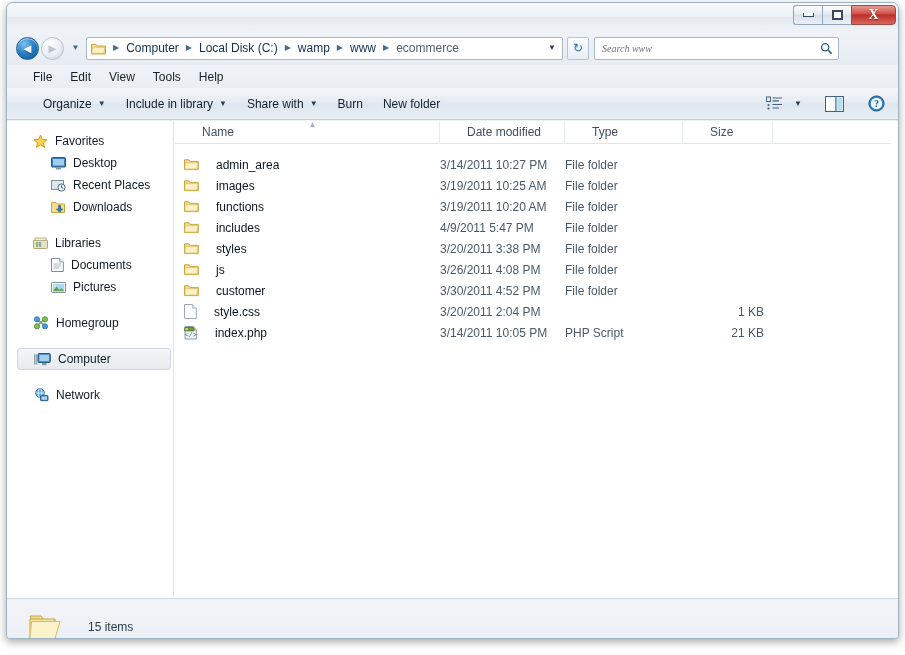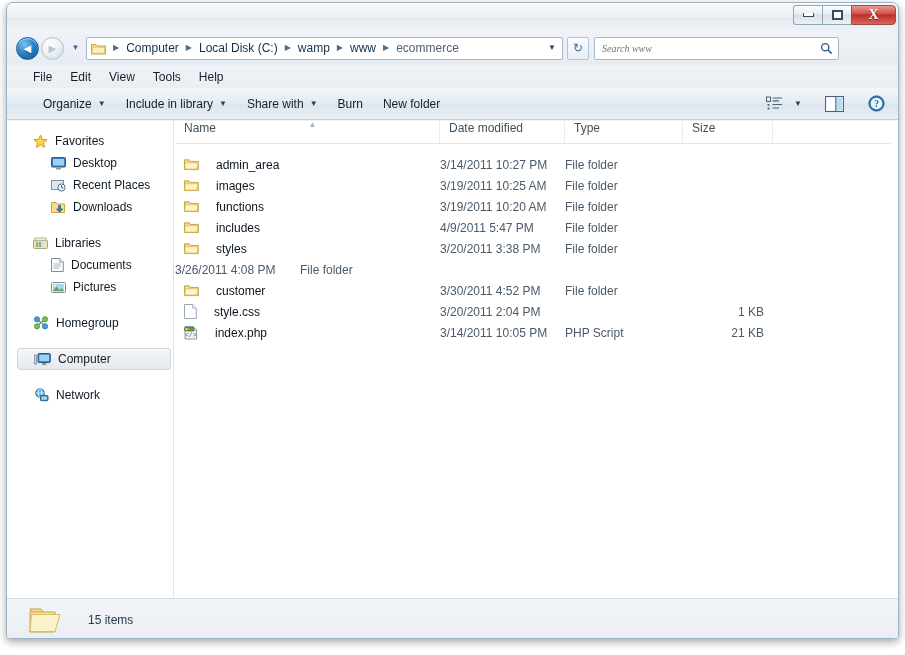--- a/index.html
+++ b/index.html
@@ -187,22 +187,22 @@
   }
   #colheader {
     position: relative;
     height: 23px;
     border-bottom: 1px solid #e0e6ec;
     display: flex; align-items: center;
     font-size: 12px; color: #3d4d5c;
     background: #ffffff;
   }
   .colcell {
-    height: 23px; display: flex; 
-    padding-left: 9px;
+    height: 23px; display: flex; align-items: center;
+    padding-left: 27px;
     border-right: 1px solid #e7ecf1;
     color: #40505f;
   }
   #sortmark {
     position: absolute; left: 133px; top: 0px;
     width: 9px; text-align: center; color: #9fb4c6; font-size: 8px; line-height: 1;
   }
 
   .filerow {
     display: flex; align-items: center;
@@ -214,21 +214,21 @@
     width: 265px; display: flex; align-items: center; gap: 17px;
     padding-left: 9px; color: #0c1620;
   }
   .cell-date { width: 125px; color: #4a5a69; }
   .cell-type { width: 118px; color: #4a5a69; }
   .cell-size { width: 90px; color: #4a5a69; text-align: right; padding-right: 9px; }
 
   
   #statusbar {
     position: absolute; left: 0; top: 595px;
-    width: 893px; height: 42px;
+    width: 893px; height: 56px;
     background: linear-gradient(180deg,#f2f4f8 0%,#eaeef4 100%);
     border-top: 1px solid #d2dae2;
     display: flex; align-items: center;
   }
   #status-folder-icon { margin-left: 22px; flex: none; }
   #statustext { margin-left: 25px; font-size: 12px; color: #2b3b4a; }
 
   
   svg { display: block; }
 </style>
@@ -571,20 +571,29 @@
               </svg>
             </span>
             <span>styles</span>
           </div>
           <div class="cell-date">3/20/2011 3:38 PM</div>
           <div class="cell-type">File folder</div>
           <div class="cell-size"></div>
         </div>
 
         <div class="filerow">
+          <div class="cell-name">
+            <span>
+              <svg width="15" height="13" viewBox="0 0 15 13">
+                <path d="M0.5 1.8 L5 1.8 L6.3 3.4 L14.3 3.4 L14.3 11.6 L0.5 11.6 Z" fill="#f4d98a" stroke="#c9a63c" stroke-width="1"></path>
+                <path d="M1.3 4.7 L13.9 4.7 L12.9 11 L0.9 11 Z" fill="#fdf2c8" stroke="#d9bb63" stroke-width=".7"></path>
+              </svg>
+            </span>
+            <span>js</span>
+          </div>
           <div class="cell-date">3/26/2011 4:08 PM</div>
           <div class="cell-type">File folder</div>
           <div class="cell-size"></div>
         </div>
 
         <div class="filerow">
           <div class="cell-name">
             <span>
               <svg width="15" height="13" viewBox="0 0 15 13">
                 <path d="M0.5 1.8 L5 1.8 L6.3 3.4 L14.3 3.4 L14.3 11.6 L0.5 11.6 Z" fill="#f4d98a" stroke="#c9a63c" stroke-width="1"></path>

